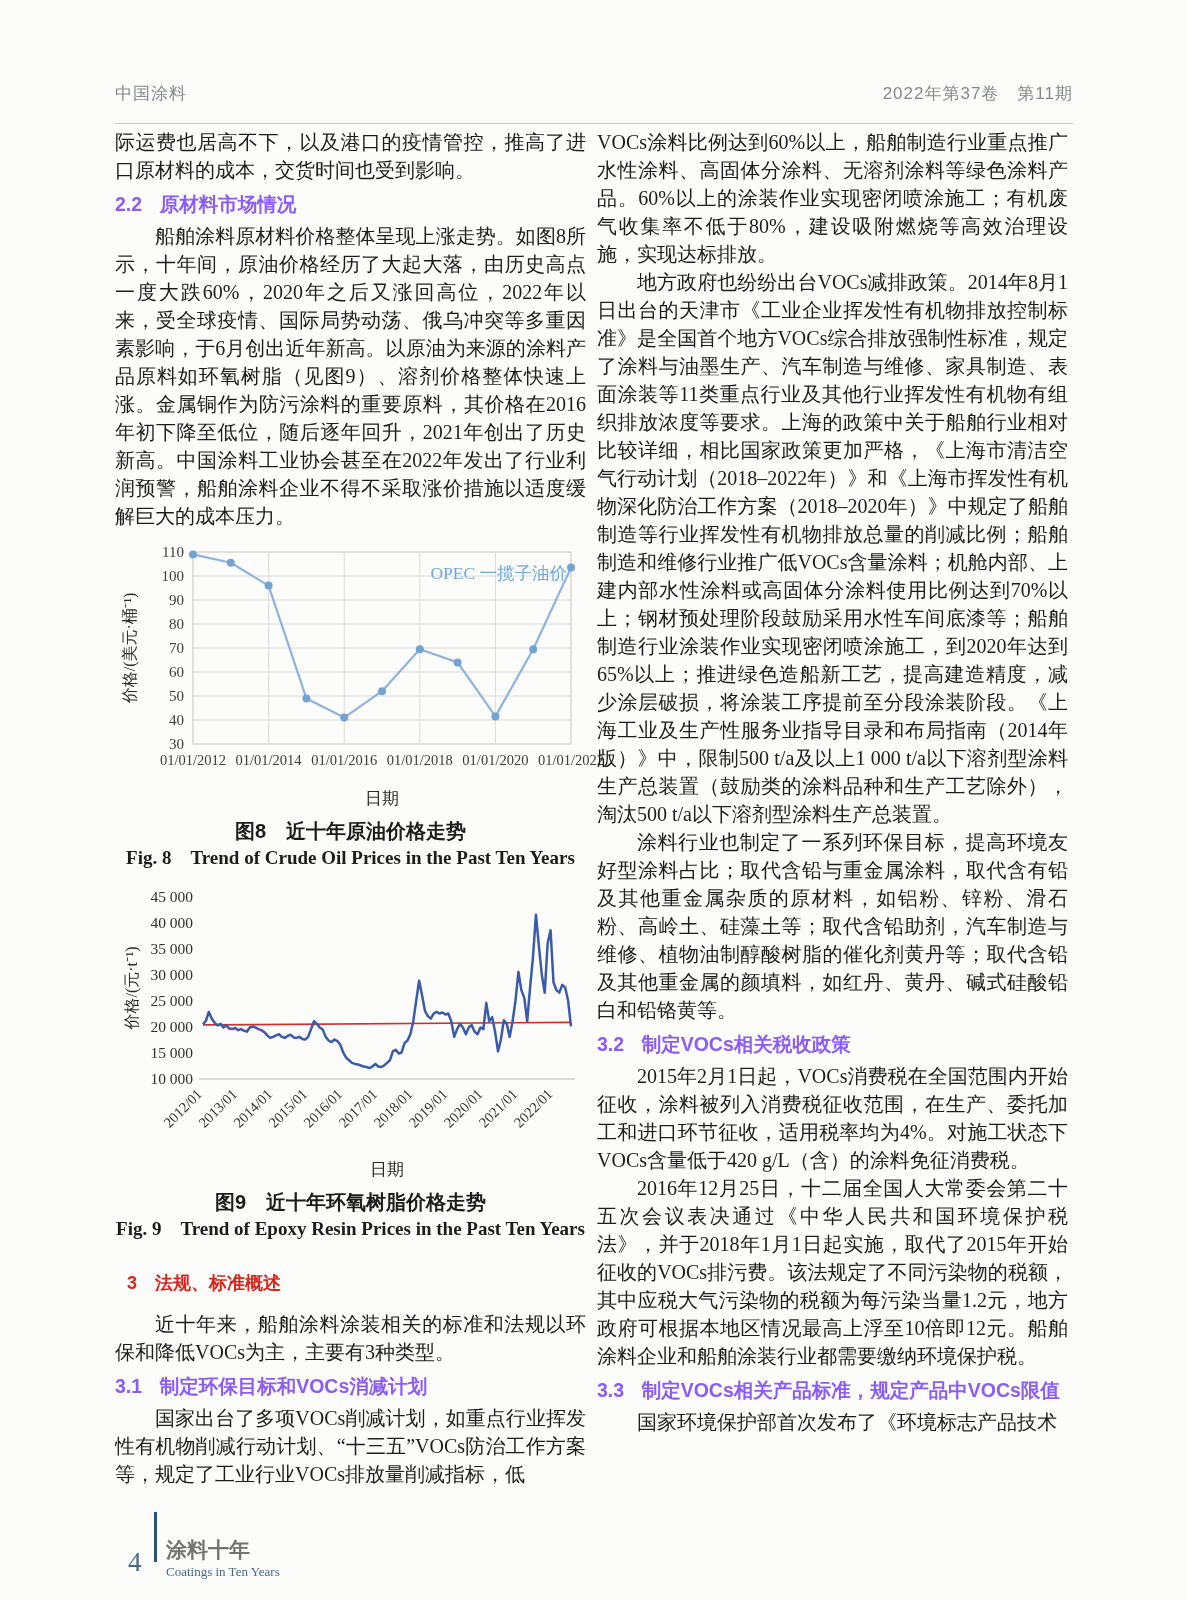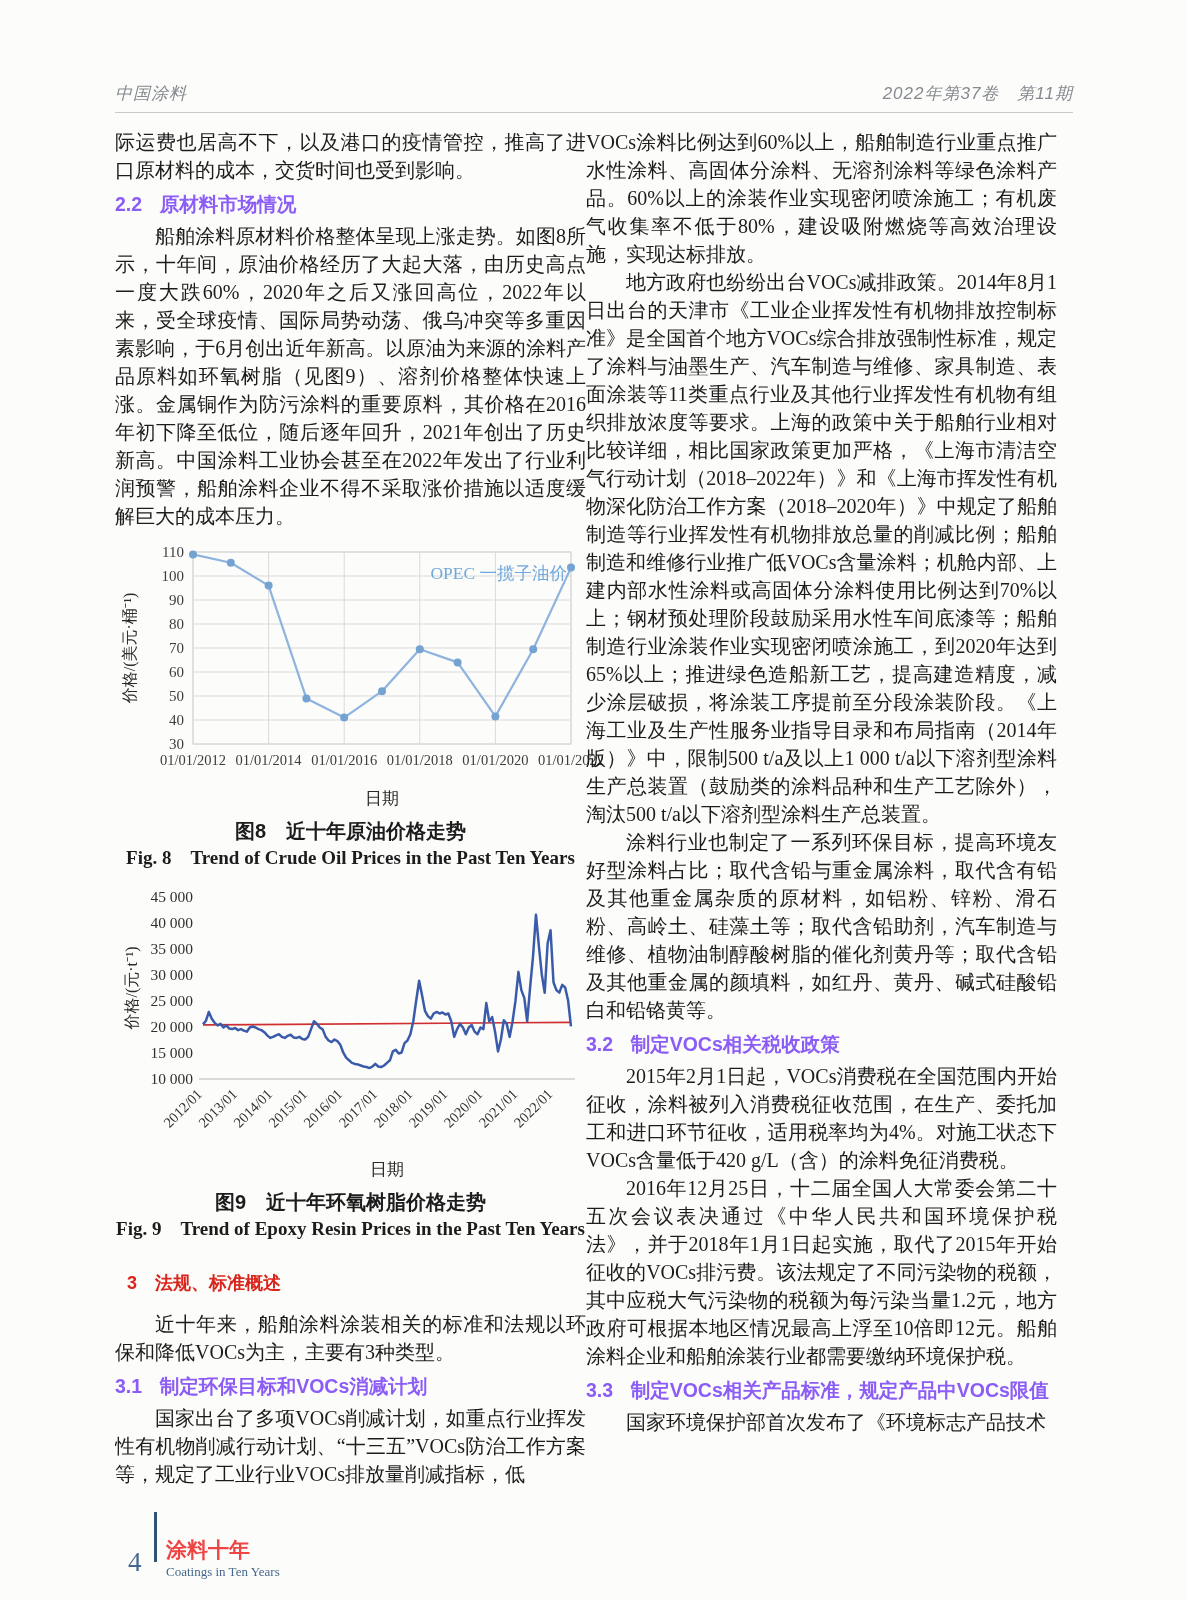--- a/index.html
+++ b/index.html
@@ -7,26 +7,26 @@
     position:relative; width:1187px; height:1600px; margin:0 auto;
     background:#fcfcfb; overflow:hidden;
     font-family:"Liberation Serif", serif; color:#1c1c1c;
   }
   
   .header {
     position:absolute; left:115px; top:82px; width:958px;
     display:flex; justify-content:space-between; align-items:flex-start;
     font-family:"Liberation Sans", sans-serif;
     font-size:17px; color:#85898e; letter-spacing:1px;
-    padding-bottom:7px; border-bottom:1.5px solid #c7c9cb;font-style:italic;
+    padding-bottom:18px; border-bottom:1.5px solid #c7c9cb;
   }
   
   .columns {
     position:absolute; left:115px; top:128px; width:958px; height:1356px;
-    display:flex; gap:0; overflow:hidden;
+    display:flex; gap:11px; overflow:hidden;
   }
   .col { width:471px; }
   p.body {
     margin:0; font-size:20px; line-height:28px;
     text-align:justify; text-indent:2em;
   }
   p.cont { text-indent:0; }
   .h-sub {
     margin:5px 0 3px 0; font-family:"Liberation Sans", sans-serif;
     font-weight:bold; color:#8b5cf6; font-size:19.5px; line-height:30px;
@@ -52,21 +52,21 @@
     position:absolute; left:128px; top:1492px;
     display:flex; align-items:center;
   }
   .page-num {
     font-size:27px; color:#46688c; margin-right:12px; align-self:flex-end;
     line-height:30px; padding-bottom:4px;
   }
   .footer-bar { width:3.5px; height:50px; background:#2e5473; margin-right:9px; }
   .ft-cn {
     font-family:"Liberation Sans", sans-serif; font-weight:bold;
-    font-size:21px; color:#ef4444; line-height:26px;margin-top:45px;
+    font-size:21px; color:#737373; line-height:26px;margin-top:45px;
   }
   .ft-en { font-size:13px; color:#46688c; line-height:18px; }
 </style>
 </head>
 <body>
 
 <div class="page">
 
   <div class="header">
     <span>中国涂料</span>

